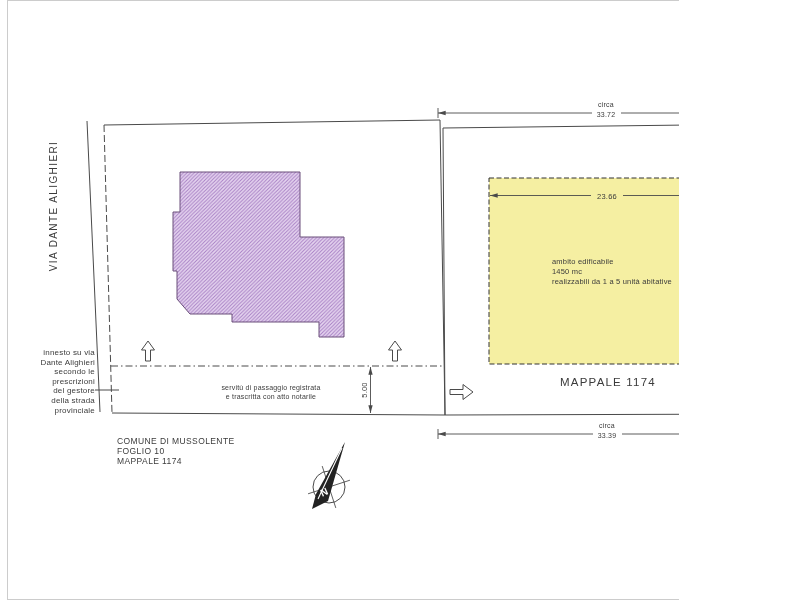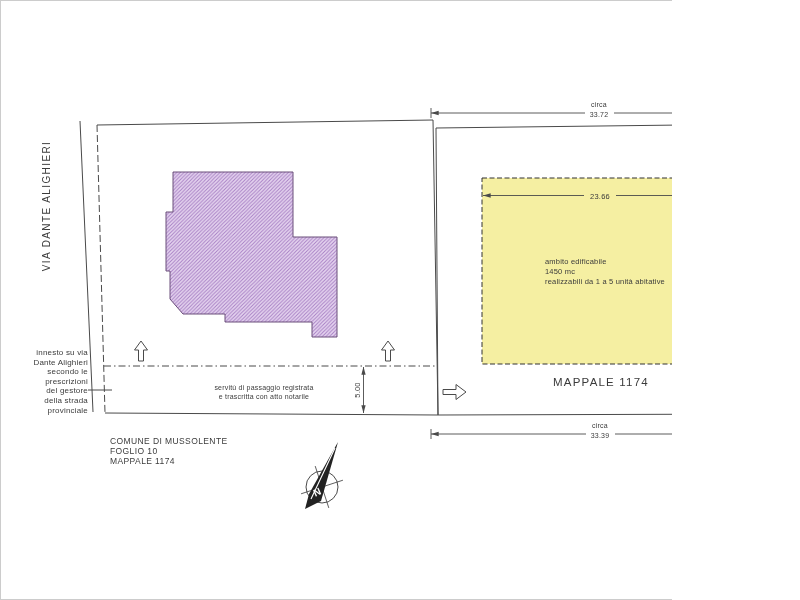--- a/index.html
+++ b/index.html
@@ -1,16 +1,16 @@
 <!DOCTYPE html>
 <html><head>
 <meta charset="utf-8">
 <style>
   html,body{margin:0;padding:0;background:#fff;}
-  .page{position:relative;width:672px;height:600px;background:#ffffff;overflow:hidden;}
+  .page{position:relative;width:672px;height:600px;background:#ffffff;overflow:hidden;padding-left:7px;}
   svg text{font-family:"Liberation Sans","DejaVu Sans",sans-serif;fill:#3b3b3b;}
   .t7{font-size:7px;letter-spacing:.2px;}
   .t75{font-size:7.5px;letter-spacing:.2px;}
   .t8{font-size:8px;letter-spacing:.2px;}
   .t85{font-size:8.5px;letter-spacing:.4px;}
   .t10{font-size:10px;letter-spacing:1.4px;}
   .t115{font-size:11.5px;letter-spacing:1.2px;}
   .thin{stroke:#4a4a4a;stroke-width:1;fill:none;}
   .dim{stroke:#4a4a4a;stroke-width:0.9;fill:none;}
 </style>

